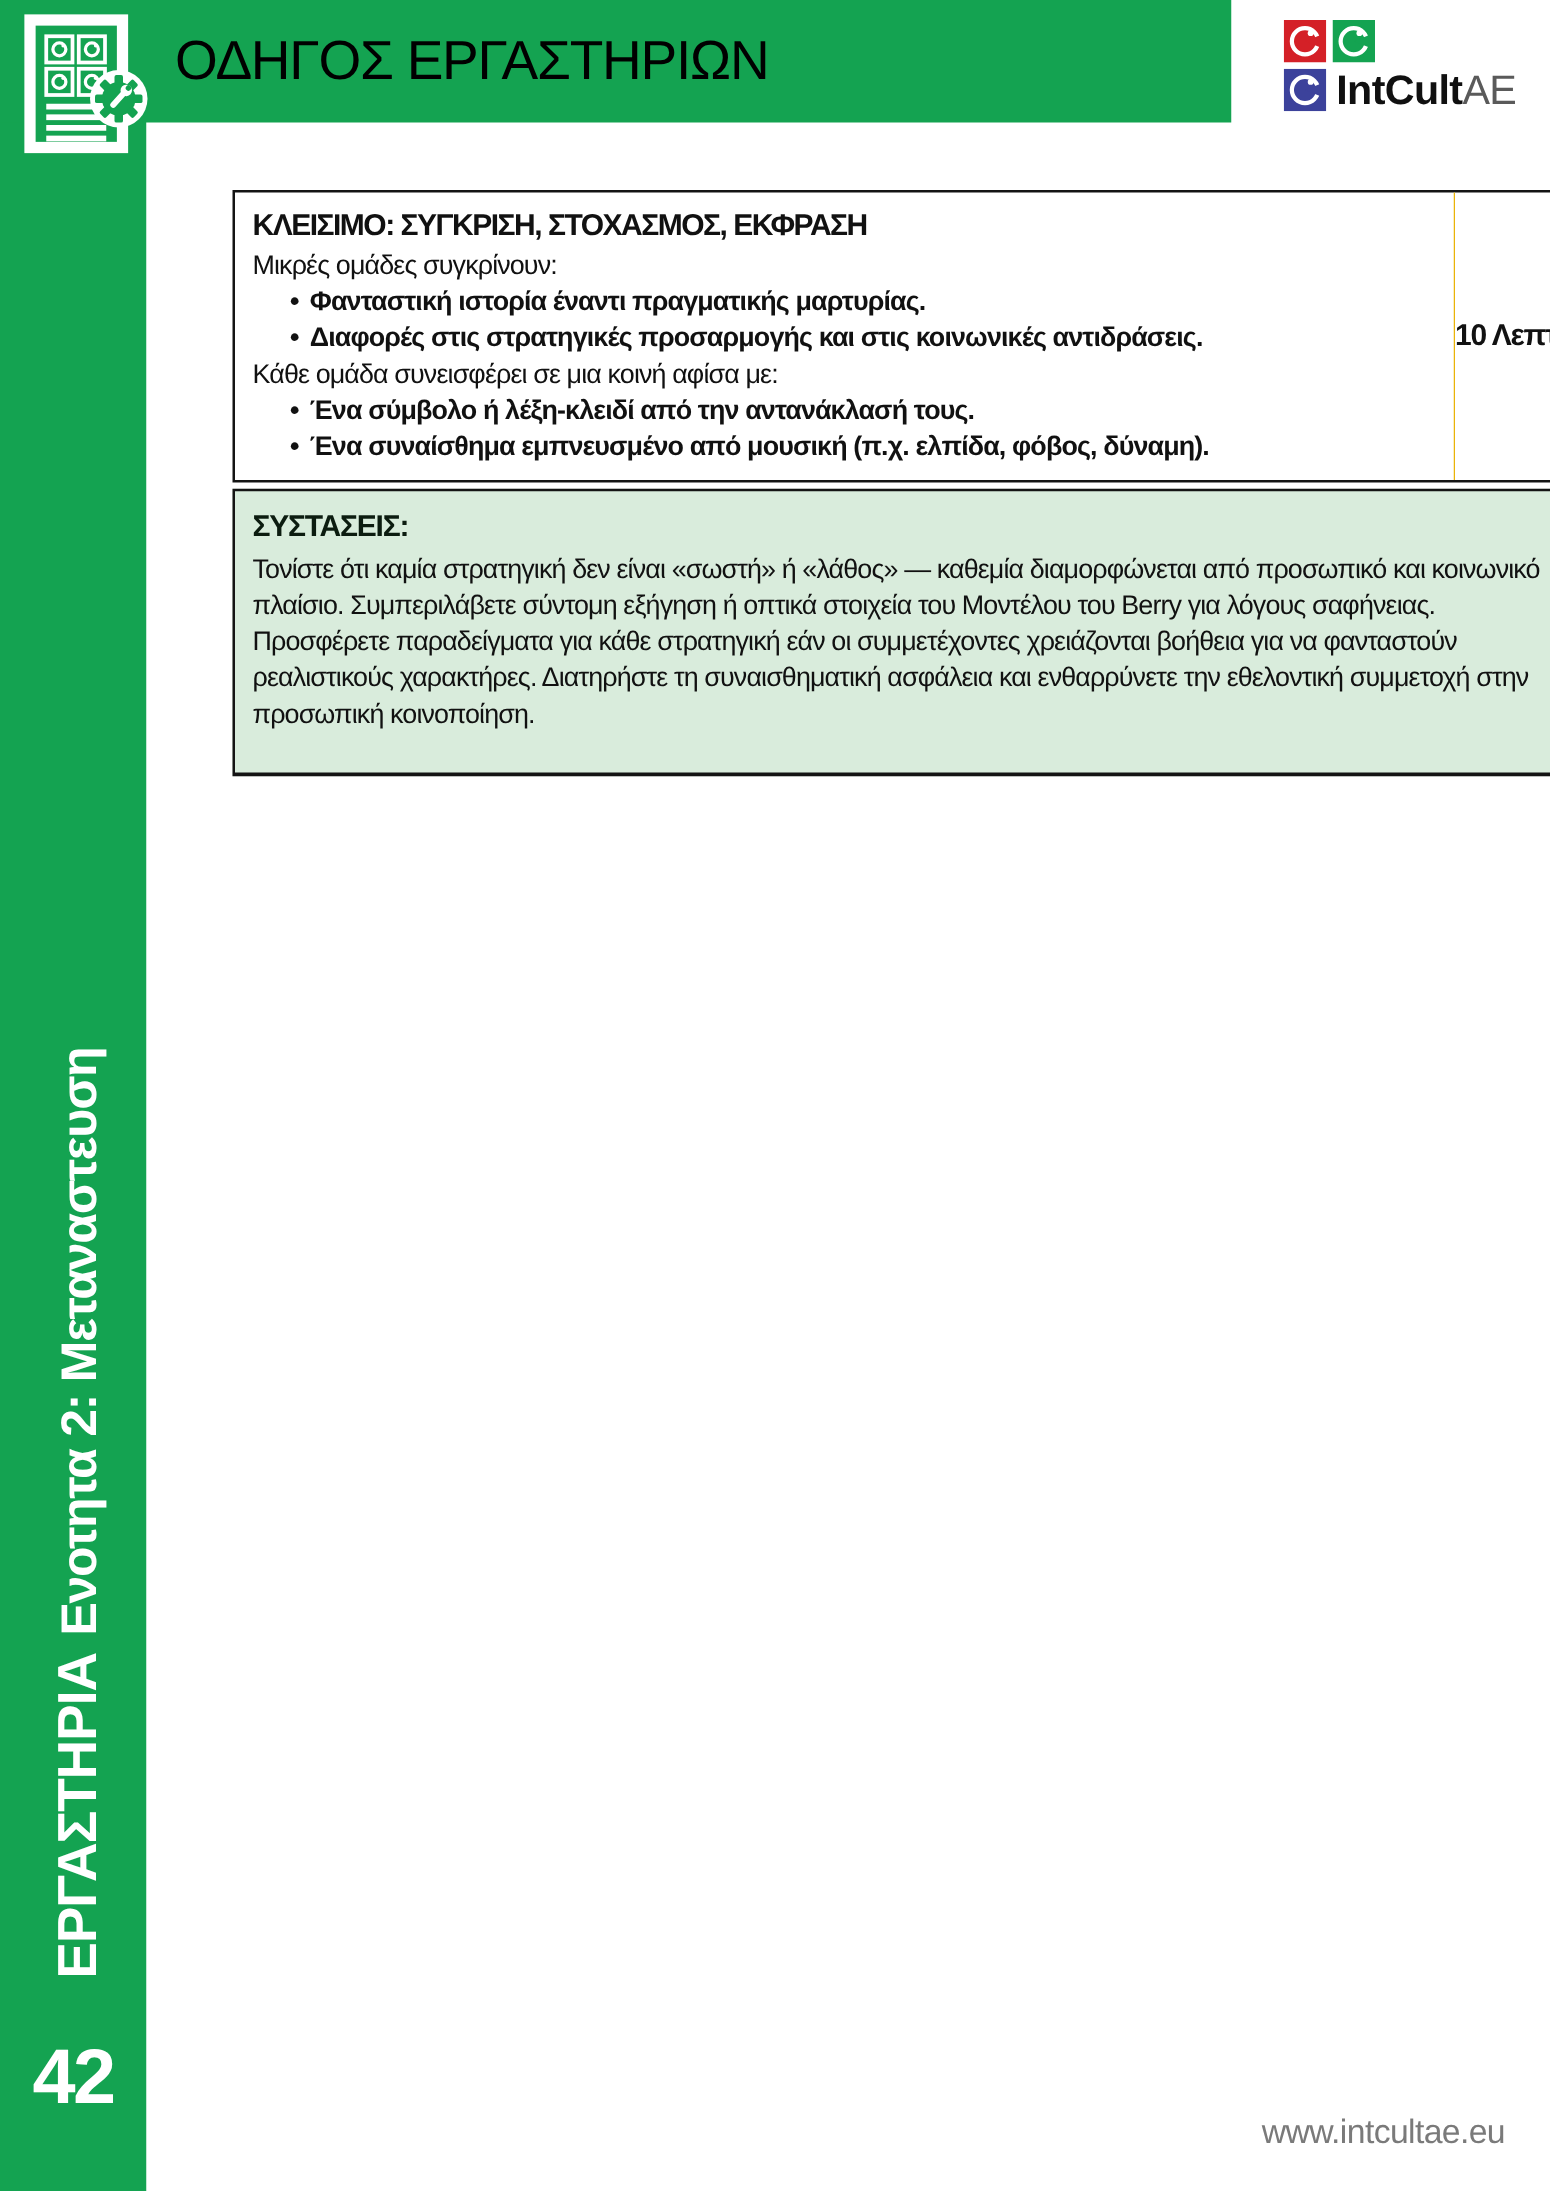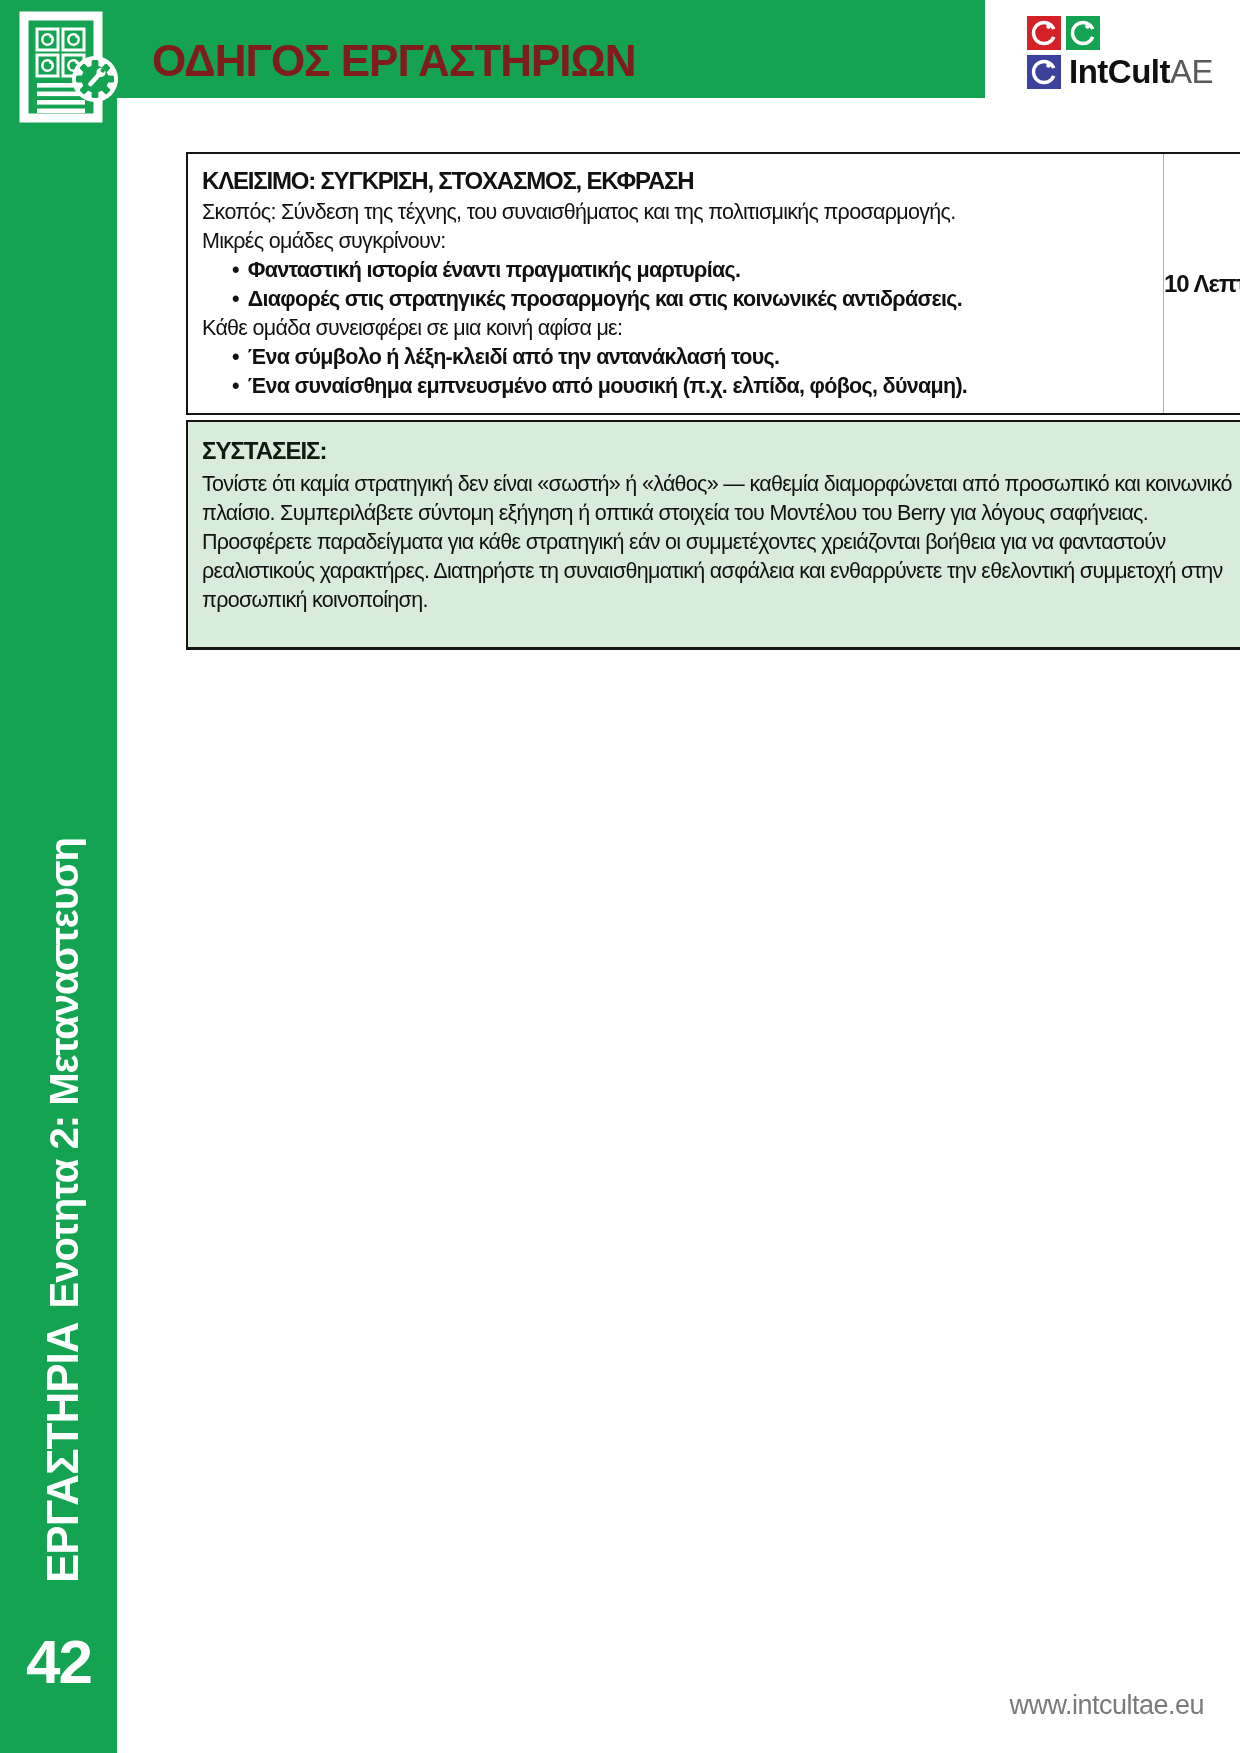--- a/index.html
+++ b/index.html
@@ -17,21 +17,21 @@
   .sidebar-text .big   { font-size:44px; letter-spacing:-1px; }
   .sidebar-text .small { font-size:40px; letter-spacing:-1px; margin-left:14px; }
   .page-number {
     position:absolute; left:26px; bottom:56px; color:#fff;
     font-size:62px; font-weight:bold; letter-spacing:-2px;
   }
   
   .header-bar { position:absolute; left:0; top:0; width:985px; height:98px; background:#14a351; }
   .header-title {
     position:absolute; left:140px; top:0; height:98px; line-height:98px;
-    margin:12px; color:#7f1d1d; font-size:44px; font-weight:bold; letter-spacing:-1px;
+    margin:0; color:#000000; font-size:44px; font-weight:normal; letter-spacing:-1px;
   }
   .header-icon { position:absolute; left:8px; top:8px; width:112px; height:120px; }
   
   .logo { position:absolute; left:1027px; top:16px; }
   .logo-row { display:flex; gap:5px; margin-bottom:5px; align-items:flex-end; }
   .logo-sq { width:34px; height:34px; display:block; }
   .logo-wordmark { font-size:33px; line-height:34px; letter-spacing:-0.5px; margin-left:3px; white-space:nowrap; }
   .logo-wordmark .b { font-weight:bold; color:#101010; }
   .logo-wordmark .l { font-weight:normal; color:#5a5a5a; }
   
@@ -150,21 +150,20 @@
       </div>
     </div>
   </div>
 
   <div class="content">
 
     <div class="activity-table">
       <div class="act-cell">
         <p class="act-title">ΚΛΕΙΣΙΜΟ: ΣΥΓΚΡΙΣΗ, ΣΤΟΧΑΣΜΟΣ, ΕΚΦΡΑΣΗ</p>
         <div>
-            <div class="act-line"><span>Σκοπός: Σύνδεση της τέχνης, του συναισθήματος και της πολιτισμικής προσαρμογής.</span></div>
             <div class="act-line"><span>Μικρές ομάδες συγκρίνουν:</span></div>
             <div class="act-line bullet"><span class="bullet-dot">•</span><span>Φανταστική ιστορία έναντι πραγματικής μαρτυρίας.</span></div>
             <div class="act-line bullet"><span class="bullet-dot">•</span><span>Διαφορές στις στρατηγικές προσαρμογής και στις κοινωνικές αντιδράσεις.</span></div>
             <div class="act-line"><span>Κάθε ομάδα συνεισφέρει σε μια κοινή αφίσα με:</span></div>
             <div class="act-line bullet"><span class="bullet-dot">•</span><span>Ένα σύμβολο ή λέξη-κλειδί από την αντανάκλασή τους.</span></div>
             <div class="act-line bullet"><span class="bullet-dot">•</span><span>Ένα συναίσθημα εμπνευσμένο από μουσική (π.χ. ελπίδα, φόβος, δύναμη).</span></div>
           </div>
       </div>
       <div class="duration-cell">
         <span>10 Λεπτά</span>

